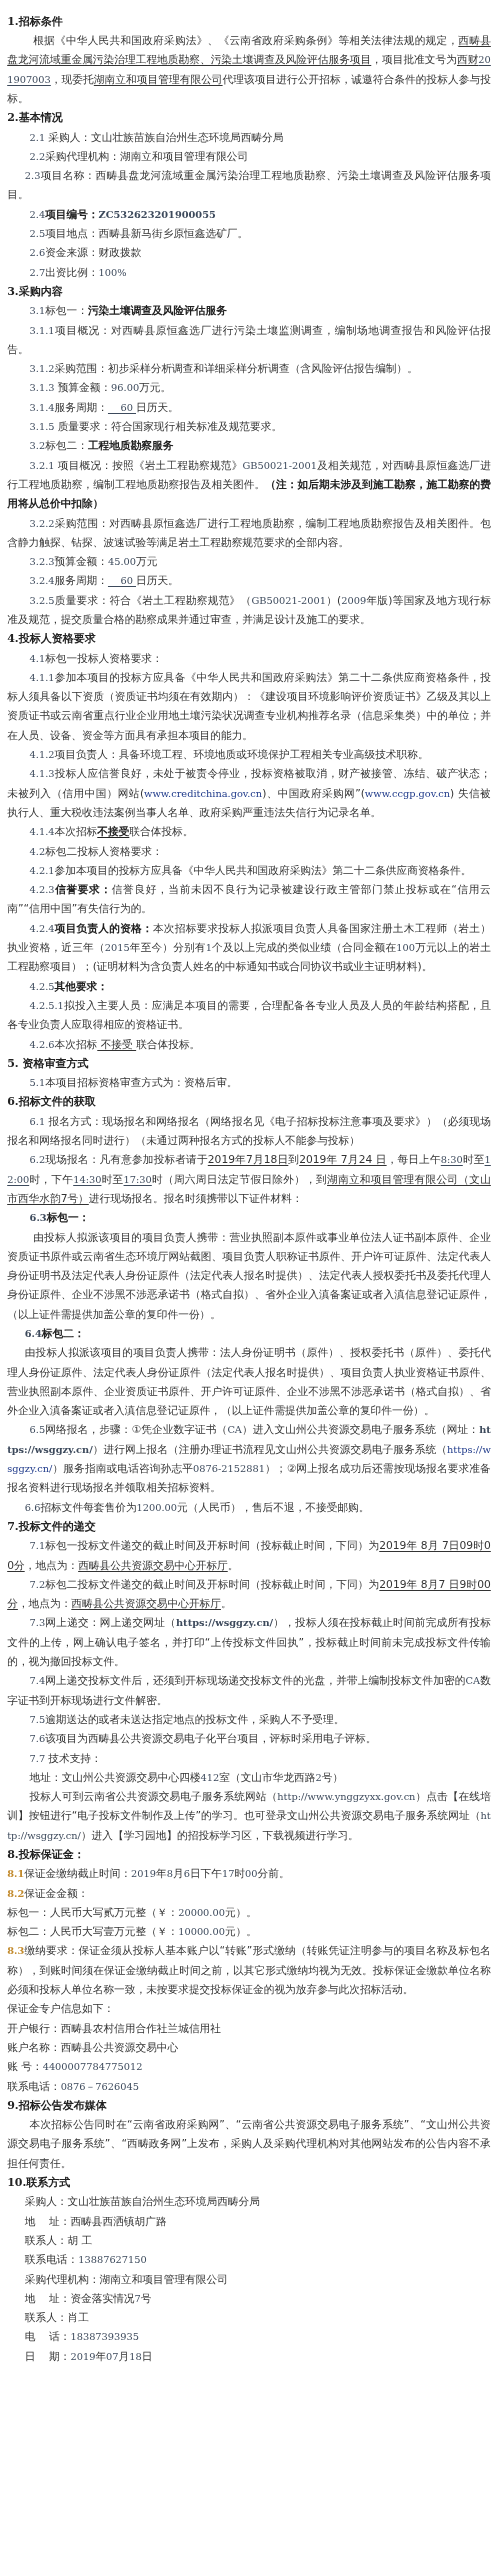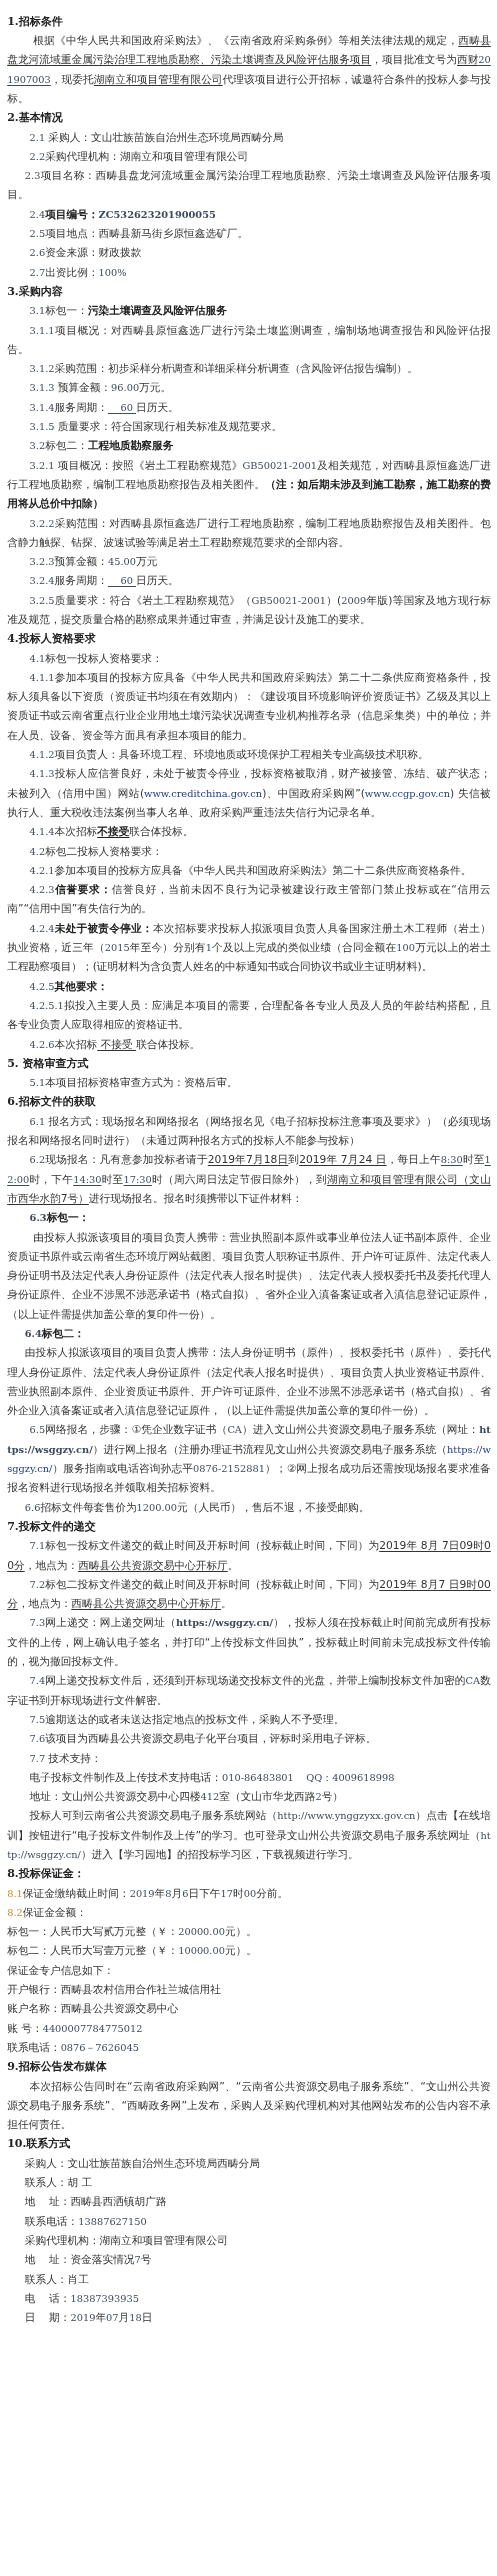--- a/index.html
+++ b/index.html
@@ -15,21 +15,21 @@
   .p { margin: 0; word-break: break-all; text-align: justify; }
   .i0 { text-indent: 0; }
   .i1 { text-indent: 17.6px; }
   .i2 { text-indent: 22.4px; }
   .i3 { text-indent: 26px; }
   .pad1 { padding-left: 17.6px; }
   .b { font-weight: bold; color: #222; }
   .u { text-decoration: underline; text-underline-offset: 1.6px; }
   .n { font-family: "DejaVu Serif", "Liberation Serif", serif; color: #3d4a5c; font-size: 9.8px; }
   .lnk { color: #1f3a8a; }
-  .ac { color: #c28a2c; }
+  .ac { color: #c28a2c; font-weight: bold; }
 </style>
 </head>
 <body>
 
 <div class="doc" id="doc">
     <section>
       <div class="h">1.招标条件</div>
       <p class="p i3"><span class="">根据《中华人民共和国政府采购法》、《云南省政府采购条例》等相关法律法规的规定，</span><span class="u">西畴县盘龙河流域重金属污染治理工程地质勘察、污染土壤调查及风险评估服务项目</span><span class="">，项目批准文号为</span><span class="u">西财</span><span class="u n">201907003</span><span class="">，现委托</span><span class="u">湖南立和项目管理有限公司</span><span class="">代理该项目进行公开招标，诚邀符合条件的投标人参与投标。</span></p>
     </section>
     <section>
@@ -60,21 +60,21 @@
     <section>
       <div class="h">4.投标人资格要求</div>
       <p class="p i2"><span class="n">4.1</span><span class="">标包一投标人资格要求：</span></p>
       <p class="p i2"><span class="n">4.1.1</span><span class="">参加本项目的投标方应具备《中华人民共和国政府采购法》第二十二条供应商资格条件，投标人须具备以下资质（资质证书均须在有效期内）：《建设项目环境影响评价资质证书》乙级及其以上资质证书或云南省重点行业企业用地土壤污染状况调查专业机构推荐名录（信息采集类）中的单位；并在人员、设备、资金等方面具有承担本项目的能力。</span></p>
       <p class="p i2"><span class="n">4.1.2</span><span class="">项目负责人：具备环境工程、环境地质或环境保护工程相关专业高级技术职称。</span></p>
       <p class="p i2"><span class="n">4.1.3</span><span class="">投标人应信誉良好，未处于被责令停业，投标资格被取消，财产被接管、冻结、破产状态；未被列入（信用中国）网站(</span><span class="n lnk">www.creditchina.gov.cn</span><span class="">)、中国政府采购网”(</span><span class="n lnk">www.ccgp.gov.cn</span><span class="">) 失信被执行人、重大税收违法案例当事人名单、政府采购严重违法失信行为记录名单。</span></p>
       <p class="p i2"><span class="n">4.1.4</span><span class="">本次招标</span><span class="b u">不接受</span><span class="">联合体投标。</span></p>
       <p class="p i2"><span class="n">4.2</span><span class="">标包二投标人资格要求：</span></p>
       <p class="p i2"><span class="n">4.2.1</span><span class="">参加本项目的投标方应具备《中华人民共和国政府采购法》第二十二条供应商资格条件。</span></p>
       <p class="p i2"><span class="n">4.2.3</span><span class="b">信誉要求：</span><span class="">信誉良好，当前未因不良行为记录被建设行政主管部门禁止投标或在“信用云南”“信用中国”有失信行为的。</span></p>
-      <p class="p i2"><span class="n">4.2.4</span><span class="b">未处于被责令停业：</span><span class="">本次招标要求投标人拟派项目负责人具备国家注册土木工程师（岩土）执业资格，近三年（</span><span class="n">2015</span><span class="">年至今）分别有</span><span class="n">1</span><span class="">个及以上完成的类似业绩（合同金额在</span><span class="n">100</span><span class="">万元以上的岩土工程勘察项目）；(证明材料为含负责人姓名的中标通知书或合同协议书或业主证明材料)。</span></p>
+      <p class="p i2"><span class="n">4.2.4</span><span class="b">项目负责人的资格：</span><span class="">本次招标要求投标人拟派项目负责人具备国家注册土木工程师（岩土）执业资格，近三年（</span><span class="n">2015</span><span class="">年至今）分别有</span><span class="n">1</span><span class="">个及以上完成的类似业绩（合同金额在</span><span class="n">100</span><span class="">万元以上的岩土工程勘察项目）；(证明材料为含负责人姓名的中标通知书或合同协议书或业主证明材料)。</span></p>
       <p class="p i2"><span class="n">4.2.5</span><span class="b">其他要求：</span></p>
       <p class="p i2"><span class="n">4.2.5.1</span><span class="">拟投入主要人员：应满足本项目的需要，合理配备各专业人员及人员的年龄结构搭配，且各专业负责人应取得相应的资格证书。</span></p>
       <p class="p i2"><span class="n">4.2.6</span><span class="">本次招标</span><span class="u"> 不接受 </span><span class="">联合体投标。</span></p>
     </section>
     <section>
       <div class="h">5.  资格审查方式</div>
       <p class="p i2"><span class="n">5.1</span><span class="">本项目招标资格审查方式为：资格后审。</span></p>
     </section>
     <section>
       <div class="h">6.招标文件的获取</div>
@@ -89,45 +89,45 @@
     </section>
     <section>
       <div class="h">7.投标文件的递交</div>
       <p class="p i2"><span class="n">7.1</span><span class="">标包一投标文件递交的截止时间及开标时间（投标截止时间，下同）为</span><span class="u">2019年 8月 7日09时00分</span><span class="">，地点为：</span><span class="u">西畴县公共资源交易中心开标厅</span><span class="">。</span></p>
       <p class="p i2"><span class="n">7.2</span><span class="">标包二投标文件递交的截止时间及开标时间（投标截止时间，下同）为</span><span class="u">2019年 8月7 日9时00分</span><span class="">，地点为：</span><span class="u">西畴县公共资源交易中心开标厅</span><span class="">。</span></p>
       <p class="p i2"><span class="n">7.3</span><span class="">网上递交：网上递交网址（</span><span class="b n">https://wsggzy.cn/</span><span class="">），投标人须在投标截止时间前完成所有投标文件的上传，网上确认电子签名，并打印“上传投标文件回执”，投标截止时间前未完成投标文件传输的，视为撤回投标文件。</span></p>
       <p class="p i2"><span class="n">7.4</span><span class="">网上递交投标文件后，还须到开标现场递交投标文件的光盘，并带上编制投标文件加密的</span><span class="n">CA</span><span class="">数字证书到开标现场进行文件解密。</span></p>
       <p class="p i2"><span class="n">7.5</span><span class="">逾期送达的或者未送达指定地点的投标文件，采购人不予受理。</span></p>
       <p class="p i2"><span class="n">7.6</span><span class="">该项目为西畴县公共资源交易电子化平台项目，评标时采用电子评标。</span></p>
       <p class="p i2"><span class="n">7.7 </span><span class="">技术支持：</span></p>
-      <p class="p i2"><span class="">电子投标文件制作及上传技术支持电话：</span><span class="n" style="white-space: pre-wrap;">010-86483801    QQ：4009618998</span></p>
       <p class="p i2"><span class="">地址：文山州公共资源交易中心四楼</span><span class="n">412</span><span class="">室（文山市华龙西路</span><span class="n">2</span><span class="">号）</span></p>
       <p class="p i2"><span class="">投标人可到云南省公共资源交易电子服务系统网站（</span><span class="n">http://www.ynggzyxx.gov.cn</span><span class="">）点击【在线培训】按钮进行“电子投标文件制作及上传”的学习。也可登录文山州公共资源交易电子服务系统网址（</span><span class="n">http://wsggzy.cn/</span><span class="">）进入【学习园地】的招投标学习区，下载视频进行学习。</span></p>
     </section>
     <section>
       <div class="h">8.投标保证金：</div>
       <p class="p i0"><span class="n ac">8.1</span><span class="">保证金缴纳截止时间：</span><span class="n">2019</span><span class="">年</span><span class="n">8</span><span class="">月</span><span class="n">6</span><span class="">日下午</span><span class="n">17</span><span class="">时</span><span class="n">00</span><span class="">分前。</span></p>
       <p class="p i0"><span class="n ac">8.2</span><span class="">保证金金额：</span></p>
       <p class="p i0"><span class="">标包一：人民币大写贰万元整（￥：</span><span class="n">20000.00</span><span class="">元）。</span></p>
       <p class="p i0"><span class="">标包二：人民币大写壹万元整（￥：</span><span class="n">10000.00</span><span class="">元）。</span></p>
+      <p class="p i0"><span class="n ac">8.3</span><span class="">缴纳要求：保证金须从投标人基本账户以“转账”形式缴纳（转账凭证注明参与的项目名称及标包名称），到账时间须在保证金缴纳截止时间之前，以其它形式缴纳均视为无效。投标保证金缴款单位名称必须和投标人单位名称一致，未按要求提交投标保证金的视为放弃参与此次招标活动。</span></p>
       <p class="p i0"><span class="">保证金专户信息如下：</span></p>
       <p class="p i0"><span class="">开户银行：西畴县农村信用合作社兰城信用社</span></p>
       <p class="p i0"><span class="">账户名称：西畴县公共资源交易中心</span></p>
       <p class="p i0"><span class="">账 号：</span><span class="n">4400007784775012</span></p>
       <p class="p i0"><span class="">联系电话：</span><span class="n">0876－7626045</span></p>
     </section>
     <section>
       <div class="h">9.招标公告发布媒体</div>
       <p class="p i2"><span class="">本次招标公告同时在“云南省政府采购网”、“云南省公共资源交易电子服务系统”、“文山州公共资源交易电子服务系统”、“西畴政务网”上发布，采购人及采购代理机构对其他网站发布的公告内容不承担任何责任。</span></p>
     </section>
     <section>
       <div class="h">10.联系方式</div>
       <p class="p pad1"><span class="">采购人：文山壮族苗族自治州生态环境局西畴分局</span></p>
+      <p class="p pad1"><span class="" style="white-space: pre-wrap;">地    址：西畴县西洒镇胡广路</span></p>
       <p class="p pad1"><span class="">联系人：胡 工</span></p>
-      <p class="p pad1"><span class="" style="white-space: pre-wrap;">地    址：西畴县西洒镇胡广路</span></p>
       <p class="p pad1"><span class="">联系电话：</span><span class="n">13887627150</span></p>
       <p class="p pad1"><span class="">采购代理机构：湖南立和项目管理有限公司</span></p>
       <p class="p pad1"><span class="" style="white-space: pre-wrap;">地    址：资金落实情况</span><span class="n">7</span><span class="">号</span></p>
       <p class="p pad1"><span class="">联系人：肖工</span></p>
       <p class="p pad1"><span class="" style="white-space: pre-wrap;">电    话：</span><span class="n">18387393935</span></p>
       <p class="p pad1"><span class="" style="white-space: pre-wrap;">日    期：</span><span class="n">2019</span><span class="">年</span><span class="n">07</span><span class="">月</span><span class="n">18</span><span class="">日</span></p>
     </section>
   </div>
 
 

